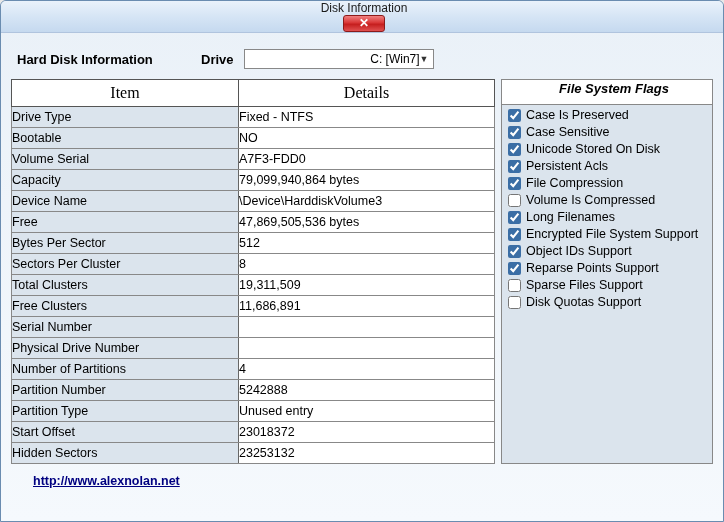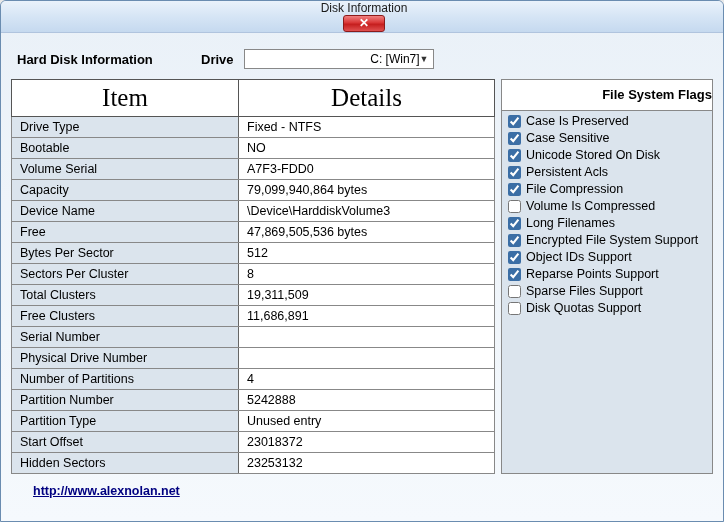--- a/index.html
+++ b/index.html
@@ -90,30 +90,30 @@
 .table-wrap {
   flex: 1;
 }
 table.info {
   width: 100%;
   border-collapse: collapse;
   background: #fff;
 }
 table.info th {
   font-family: "Times New Roman", serif;
-  font-size: 25px;
+  font-size: 16px;
   font-weight: normal;
   background: #fff;
   border: 1px solid #555;
   padding: 4px 0;
   text-align: center;
 }
 table.info td {
   border: 1px solid #888;
-  padding: 2px 8px;
+  padding: 2px 0;
   font-size: 12.5px;
   height: 21px;
   vertical-align: middle;
 }
 table.info td:first-child {
   background: #dbe4ed;
   width: 47%;
   border-right: 1px solid #666;
 }
 table.info td:last-child {
@@ -125,26 +125,27 @@
 }
 .flags-panel {
   width: 212px;
   background: #dbe4ed;
   border: 1px solid #888;
   padding: 4px 4px;
 }
 .flags-title {
   font-weight: bold;
   font-size: 13px;
-  padding: 7px 0 8px 6px;
+  padding: 1px 0 8px 6px;
   background: #fff;
   margin: -4px -4px 2px -4px;
   border-bottom: 1px solid #888;
-  text-align: right;
+  text-align: center;
   padding-left: 14px;
+  font-style: italic;
 }
 .flag-row {
   display: flex;
   align-items: center;
   padding: 0 2px;
   font-size: 12.5px;
   line-height: 17px;
 }
 .flag-row input[type=checkbox] {
   width: 13px;

